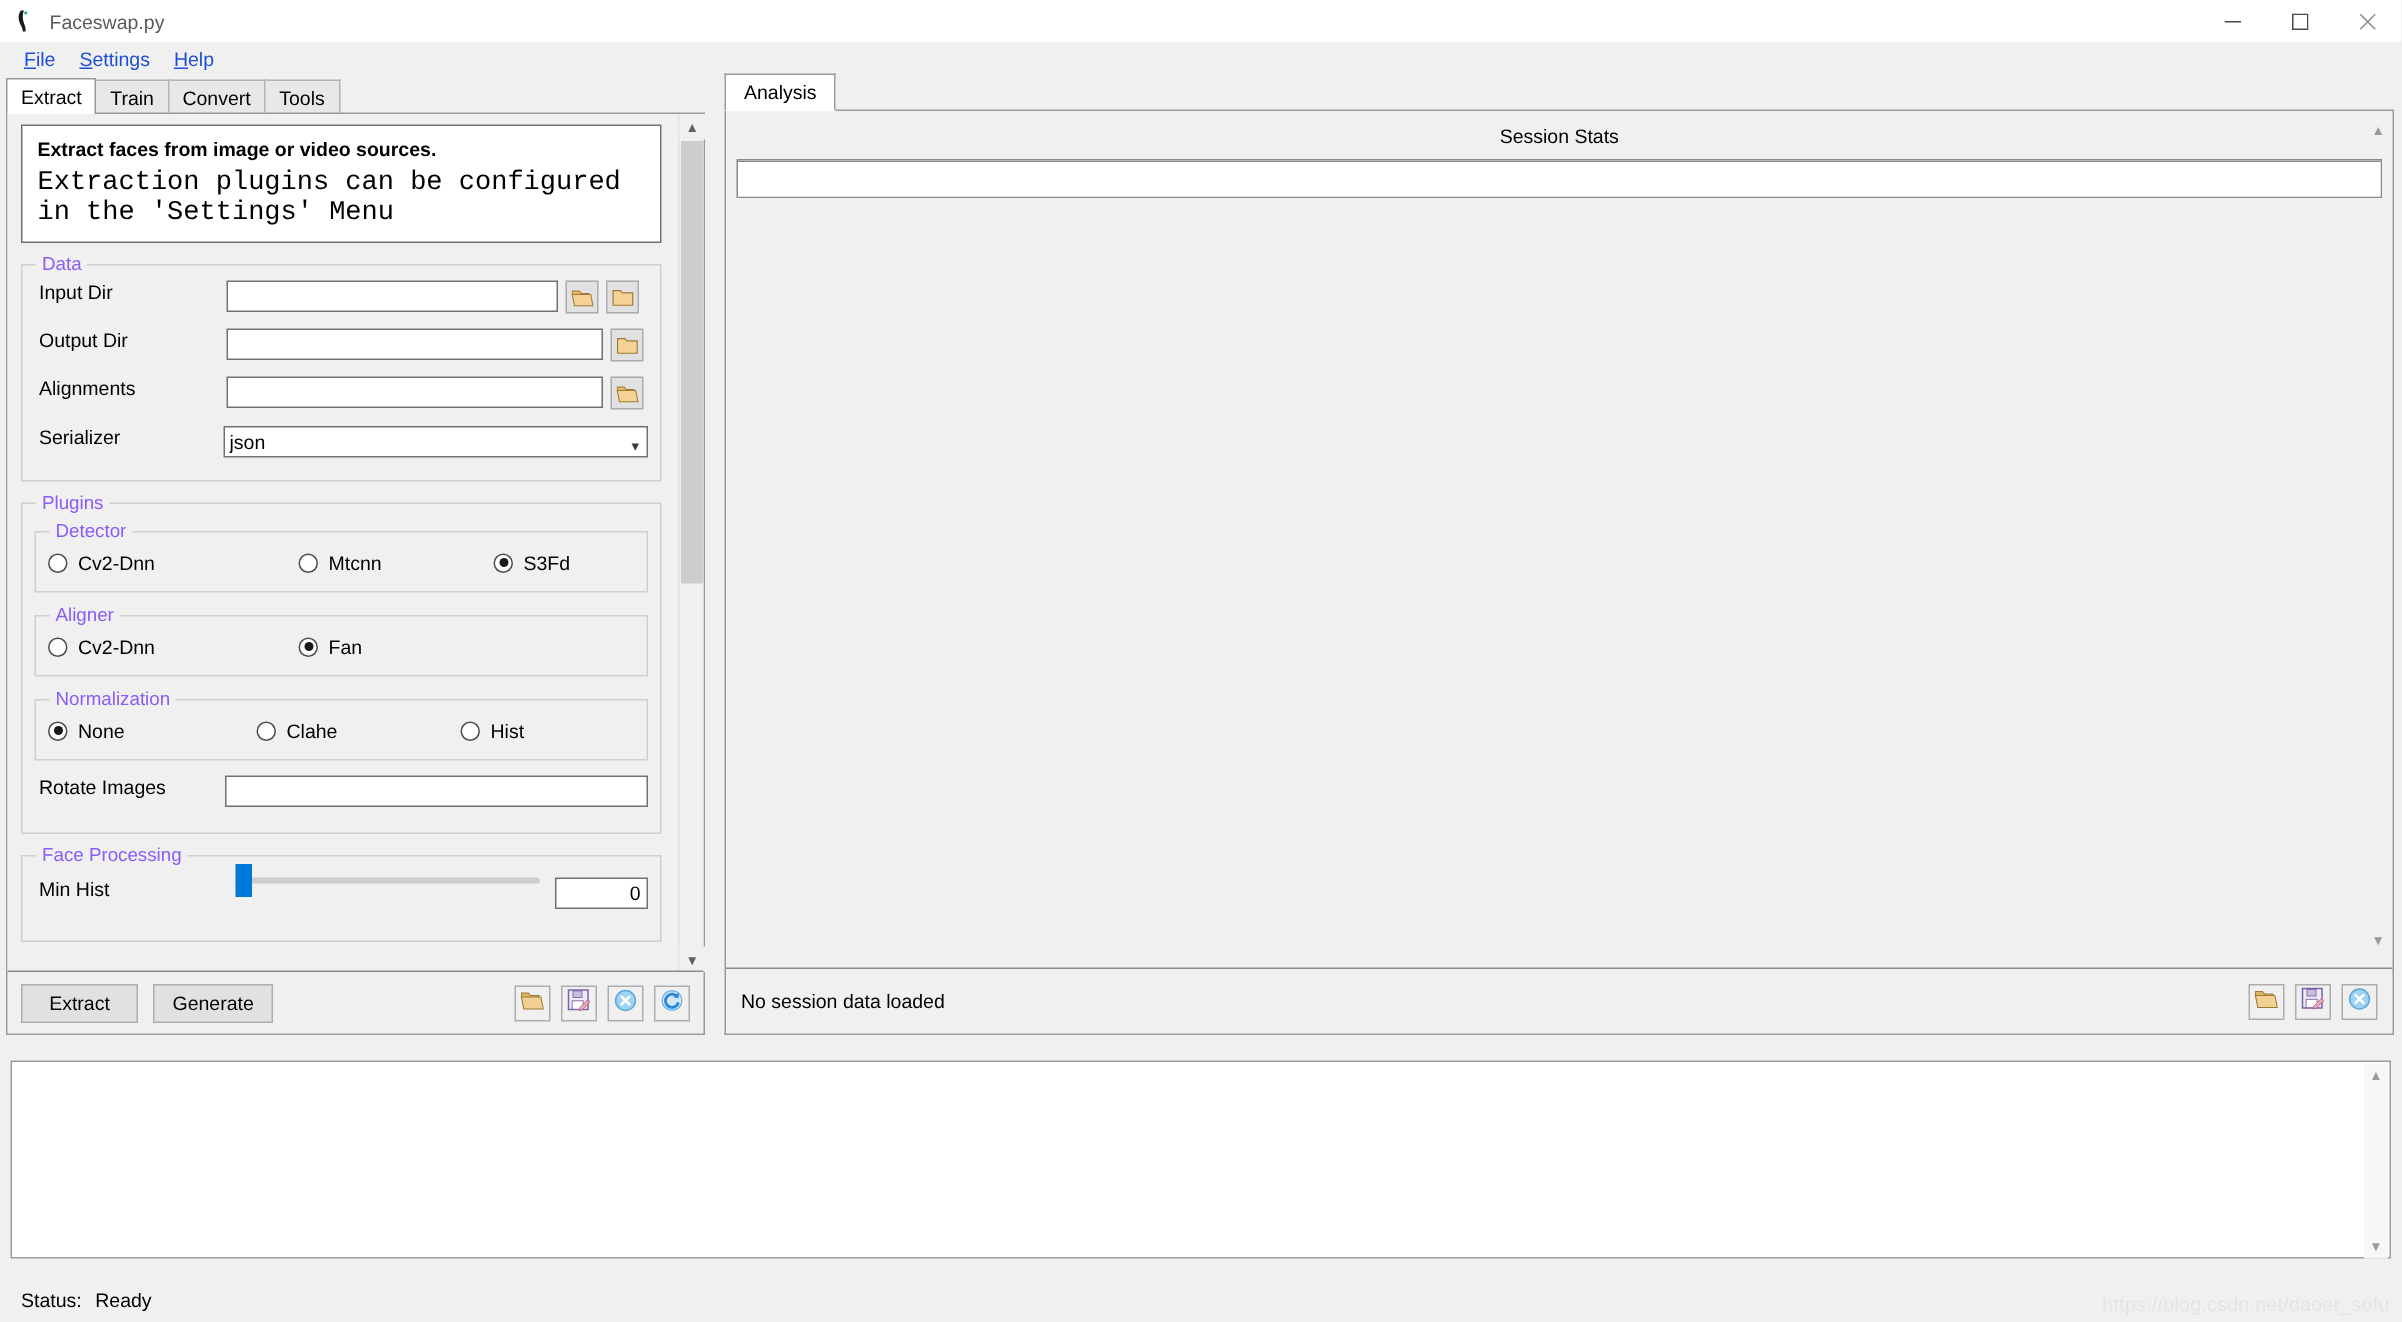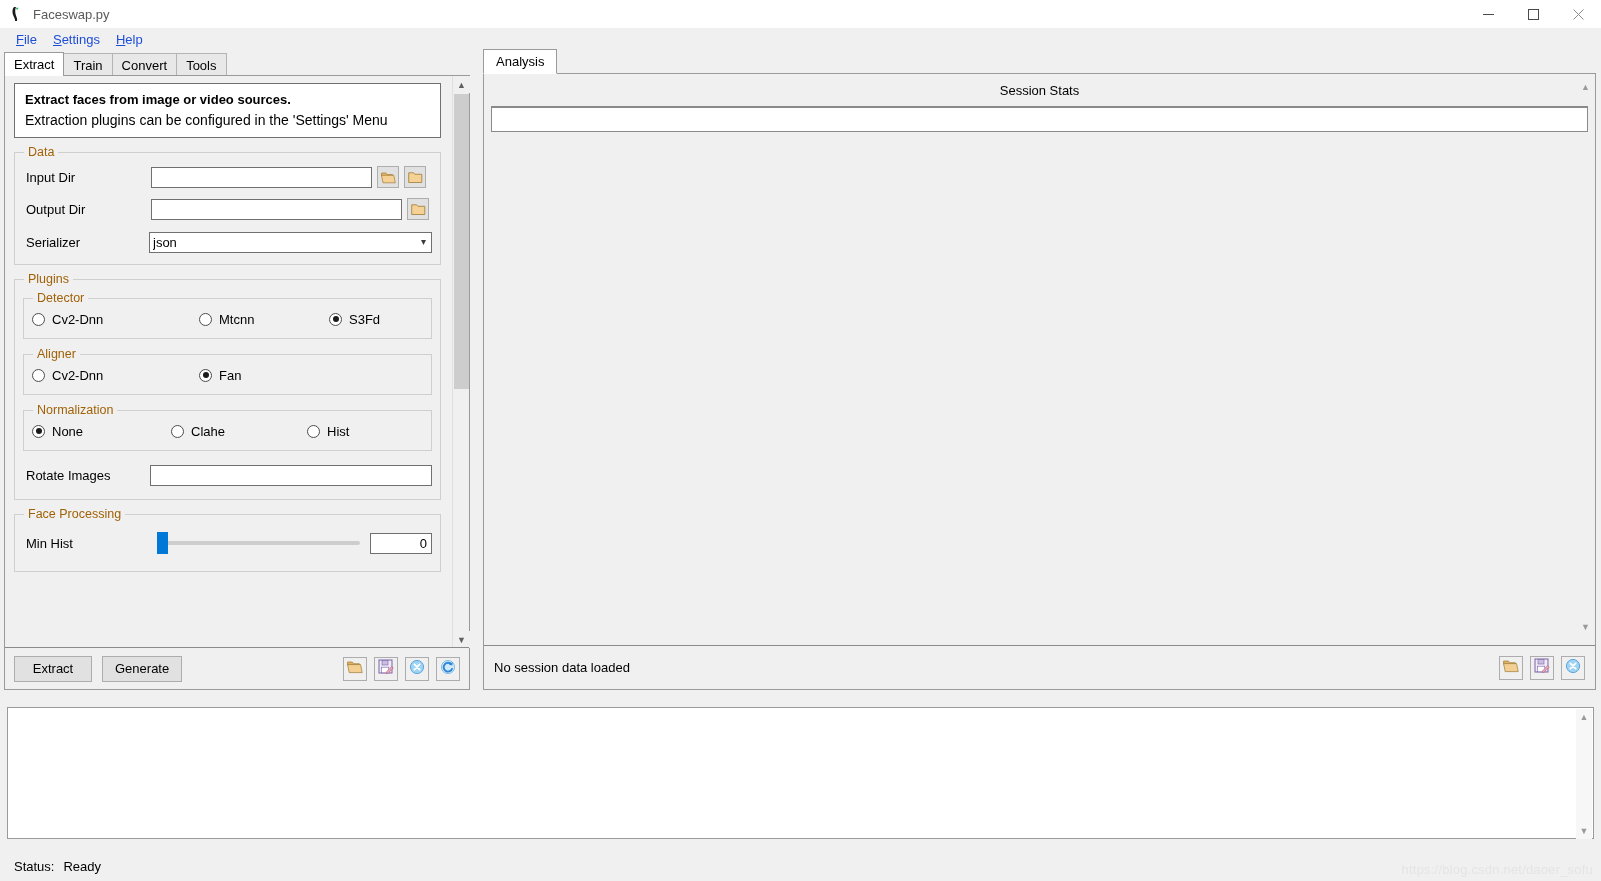--- a/index.html
+++ b/index.html
@@ -65,31 +65,31 @@
     overflow: hidden; background: #f0f0f0;
   }
   .left-inner { padding: 7px 8px 0 9px; }
 
   
   .infobox {
     background: #ffffff; border: 1px solid #707070;
     padding: 8px 10px 9px 10px;
   }
   .infobox .l1 { font-weight: bold; font-size: 13px; margin-bottom: 5px; }
-  .infobox .l2 { font-size: 14px; }
+  .infobox .l2 { font-size: 18px; font-family: Liberation Mono, monospace; }
 
   
   .group { position: relative; margin-top: 14px; border: 1px solid #cfcfcf; padding: 10px 8px 8px 8px; }
   .group > .glabel {
     position: absolute; top: -8px; left: 9px; background: #f0f0f0;
-    padding: 0 4px; color: #a16207; font-size: 12.5px;
+    padding: 0 4px; color: #8b5cf6; font-size: 12.5px;
   }
   .group.nested { margin-top: 15px; }
 
-  .row { display: flex; align-items: center; height: 28px; margin-bottom: 4px; }
+  .row { display: flex; height: 28px; margin-bottom: 4px; }
   .row:last-child { margin-bottom: 0; }
   .rlabel { width: 128px; font-size: 13px; padding-left: 3px; }
 
   .tinput {
     height: 21px; background: #fff; border: 1px solid #707070;
     font-family: Liberation Sans, sans-serif; font-size: 13px;
     padding: 0 3px; outline: none;
   }
   .iconbtn {
     width: 22px; height: 22px; margin-left: 5px; background: #e1e1e1;
@@ -323,20 +323,30 @@
           <div class="row">
             <span class="rlabel">Output Dir</span>
             <input class="tinput" style="width: 251px;" type="text" value="">
             <span class="iconbtn">
               <svg width="15" height="13" viewBox="0 0 15 13">
                 <path d="M0.7 1.8 H5.6 L6.9 3.3 H13.8 V11.5 H0.7 Z" fill="#f5d196" stroke="#a07b35" stroke-width="0.8"></path>
               </svg>
             </span>
           </div>
 
+          <div class="row">
+            <span class="rlabel">Alignments</span>
+            <input class="tinput" style="width: 251px;" type="text" value="">
+            <span class="iconbtn">
+              <svg width="15" height="13" viewBox="0 0 15 13">
+                <path d="M0.5 2 H5 L6.3 3.6 H11.5 V5 H0.5 Z" fill="#e8b765" stroke="#a07b35" stroke-width="0.7"></path>
+                <path d="M0.5 4.3 H12.8 L14.3 11.8 H2 Z" fill="#f5d196" stroke="#a07b35" stroke-width="0.7"></path>
+              </svg>
+            </span>
+          </div>
 
           <div class="row" style="margin-top:5px;">
             <span class="rlabel">Serializer</span>
             <span class="selwrap">
               <select class="tinput" style="width:283px;">
                 <option>json</option>
               </select>
               <span class="chev">▾</span>
             </span>
           </div>

